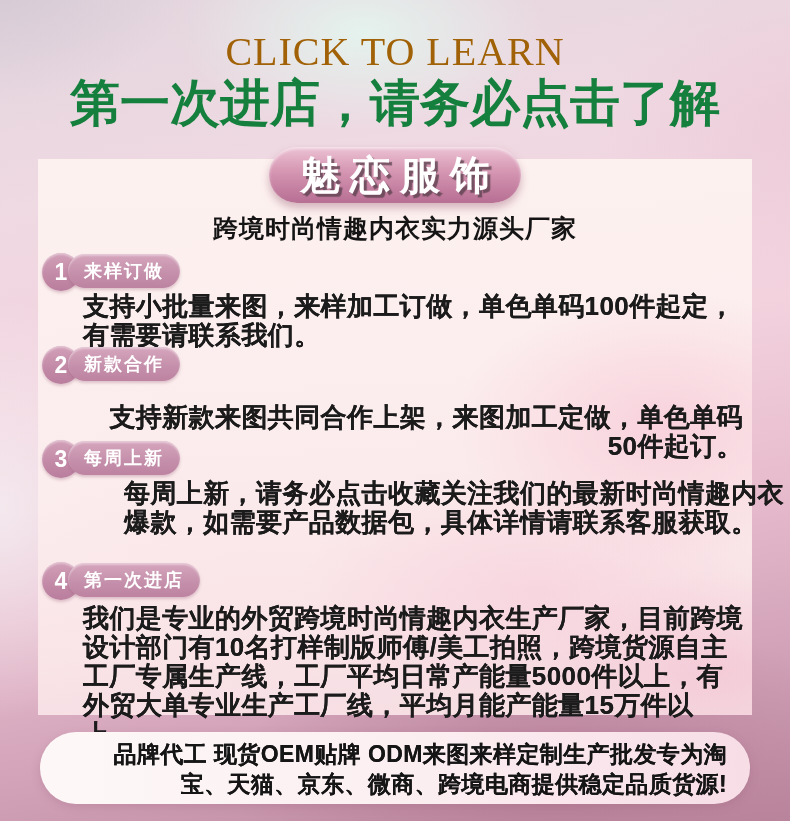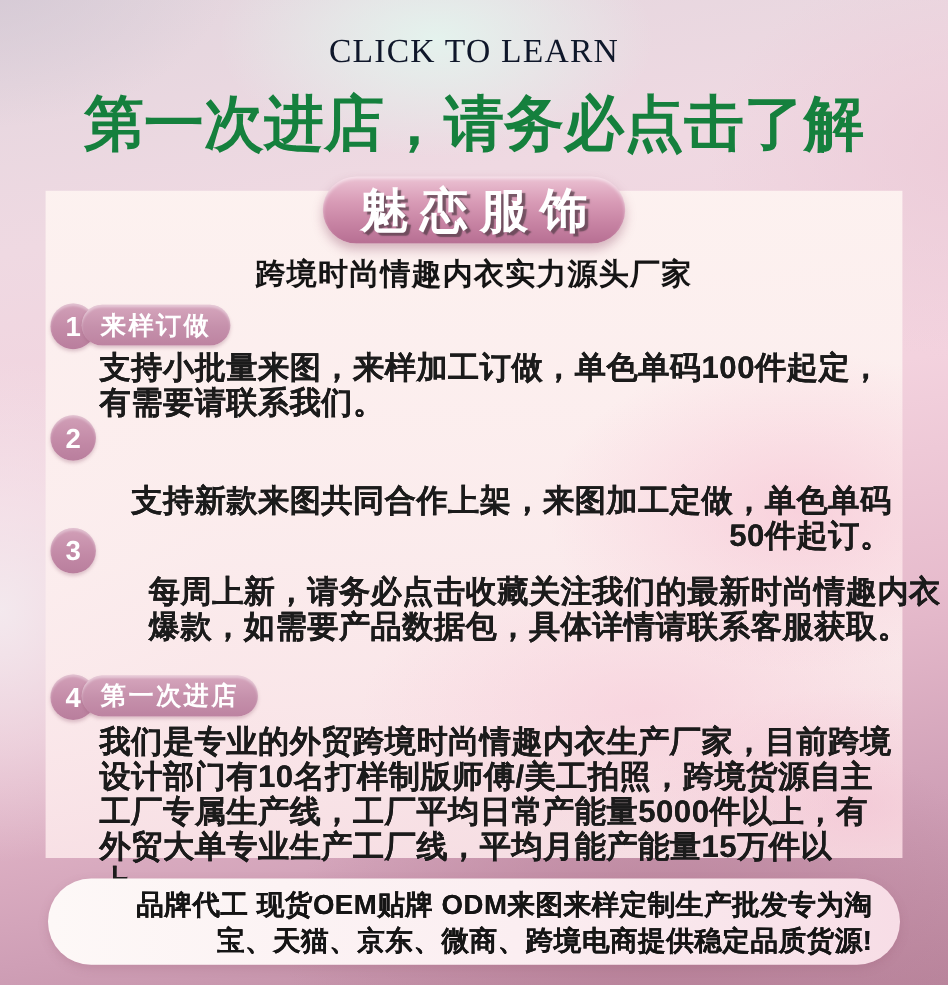--- a/index.html
+++ b/index.html
@@ -9,21 +9,21 @@
     background:
       radial-gradient(ellipse 260px 140px at 46% 4%, rgba(228,244,238,.95), rgba(228,244,238,0) 70%),
       radial-gradient(ellipse 300px 200px at -2% -4%, rgba(210,199,211,.95), rgba(210,199,211,0) 70%),
       radial-gradient(ellipse 320px 240px at 103% 16%, rgba(236,203,216,.9), rgba(236,203,216,0) 70%),
       radial-gradient(ellipse 260px 300px at 0% 62%, rgba(244,236,240,.9), rgba(244,236,240,0) 70%),
       radial-gradient(ellipse 420px 260px at 70% 96%, rgba(183,128,152,.85), rgba(183,128,152,0) 75%),
       linear-gradient(170deg,#e3d6de 0%,#efd9e2 22%,#f3d2de 45%,#e7bccd 65%,#cf9fb6 84%,#b9859c 100%);
   }
   .eyebrow{
     position:absolute;top:28px;left:0;width:100%;text-align:center;
-    font-family:"Liberation Serif",serif;font-size:28px;letter-spacing:1px;color:#0f172a;
+    font-family:"Liberation Serif",serif;font-size:40px;letter-spacing:1px;color:#a16207;
   }
   .main-title{
     position:absolute;top:70px;left:0;width:100%;text-align:center;
     font-family:"Liberation Serif",serif;font-weight:700;font-size:50px;color:#15803d;
   }
   .card{
     position:absolute;left:38px;top:159px;width:714px;height:556px;
     background:
       radial-gradient(ellipse 300px 190px at 88% 48%, rgba(246,188,207,.55), rgba(246,188,207,0) 70%),
       radial-gradient(ellipse 340px 170px at 70% 78%, rgba(247,198,214,.5), rgba(247,198,214,0) 70%),
@@ -51,21 +51,21 @@
   .num-circle{
     width:38px;height:38px;border-radius:50%;flex:none;
     background:linear-gradient(180deg,#d2a0b8 0%,#c289a6 60%,#b97e9d 100%);
     color:#fff;font-size:23px;font-weight:700;
     display:flex;align-items:center;justify-content:center;
     box-shadow:inset 0 2px 2px rgba(255,255,255,.35), 0 2px 3px rgba(150,90,115,.3);
   }
   .pill-label{
     margin-left:-12px;margin-top:1px;height:34px;border-radius:17px;padding:0 16px;
     background:linear-gradient(180deg,#d6a6bd 0%,#c590ab 55%,#bd83a1 100%);
-    color:#fff;font-size:21px;font-weight:700;letter-spacing:2px;
+    color:#fff;font-size:18px;font-weight:700;letter-spacing:2px;
     display:flex;align-items:center;
     box-shadow:inset 0 2px 2px rgba(255,255,255,.4), 0 2px 3px rgba(150,90,115,.3);
   }
   .section-body{
     position:absolute;left:45px;width:660px;
     font-size:26px;font-weight:700;color:#1b1b1b;line-height:29px;letter-spacing:.4px;
     text-shadow:0 0 .4px #1b1b1b;
   }
   .footer-box{
     position:absolute;left:40px;top:732px;width:710px;height:72px;border-radius:36px;
@@ -102,27 +102,29 @@
     <div class="section-pill">
       <div class="num-circle">1</div>
       <div class="pill-label">来样订做</div>
     </div>
     <div class="section-body">支持小批量来图，来样加工订做，单色单码100件起定，有需要请联系我们。</div>
   </div>
 
   <div class="s2">
     <div class="section-pill">
       <div class="num-circle">2</div>
+      <div class="pill-label">新款合作</div>
     </div>
     <div class="section-body">支持新款来图共同合作上架，来图加工定做，单色单码50件起订。</div>
   </div>
 
   <div class="s3">
     <div class="section-pill">
       <div class="num-circle">3</div>
+      <div class="pill-label">每周上新</div>
     </div>
     <div class="section-body">每周上新，请务必点击收藏关注我们的最新时尚情趣内衣爆款，如需要产品数据包，具体详情请联系客服获取。</div>
   </div>
 
   <div class="s4">
     <div class="section-pill">
       <div class="num-circle">4</div>
       <div class="pill-label">第一次进店</div>
     </div>
     <div class="section-body">我们是专业的外贸跨境时尚情趣内衣生产厂家，目前跨境设计部门有10名打样制版师傅/美工拍照，跨境货源自主工厂专属生产线，工厂平均日常产能量5000件以上，有外贸大单专业生产工厂线，平均月能产能量15万件以上。</div>

